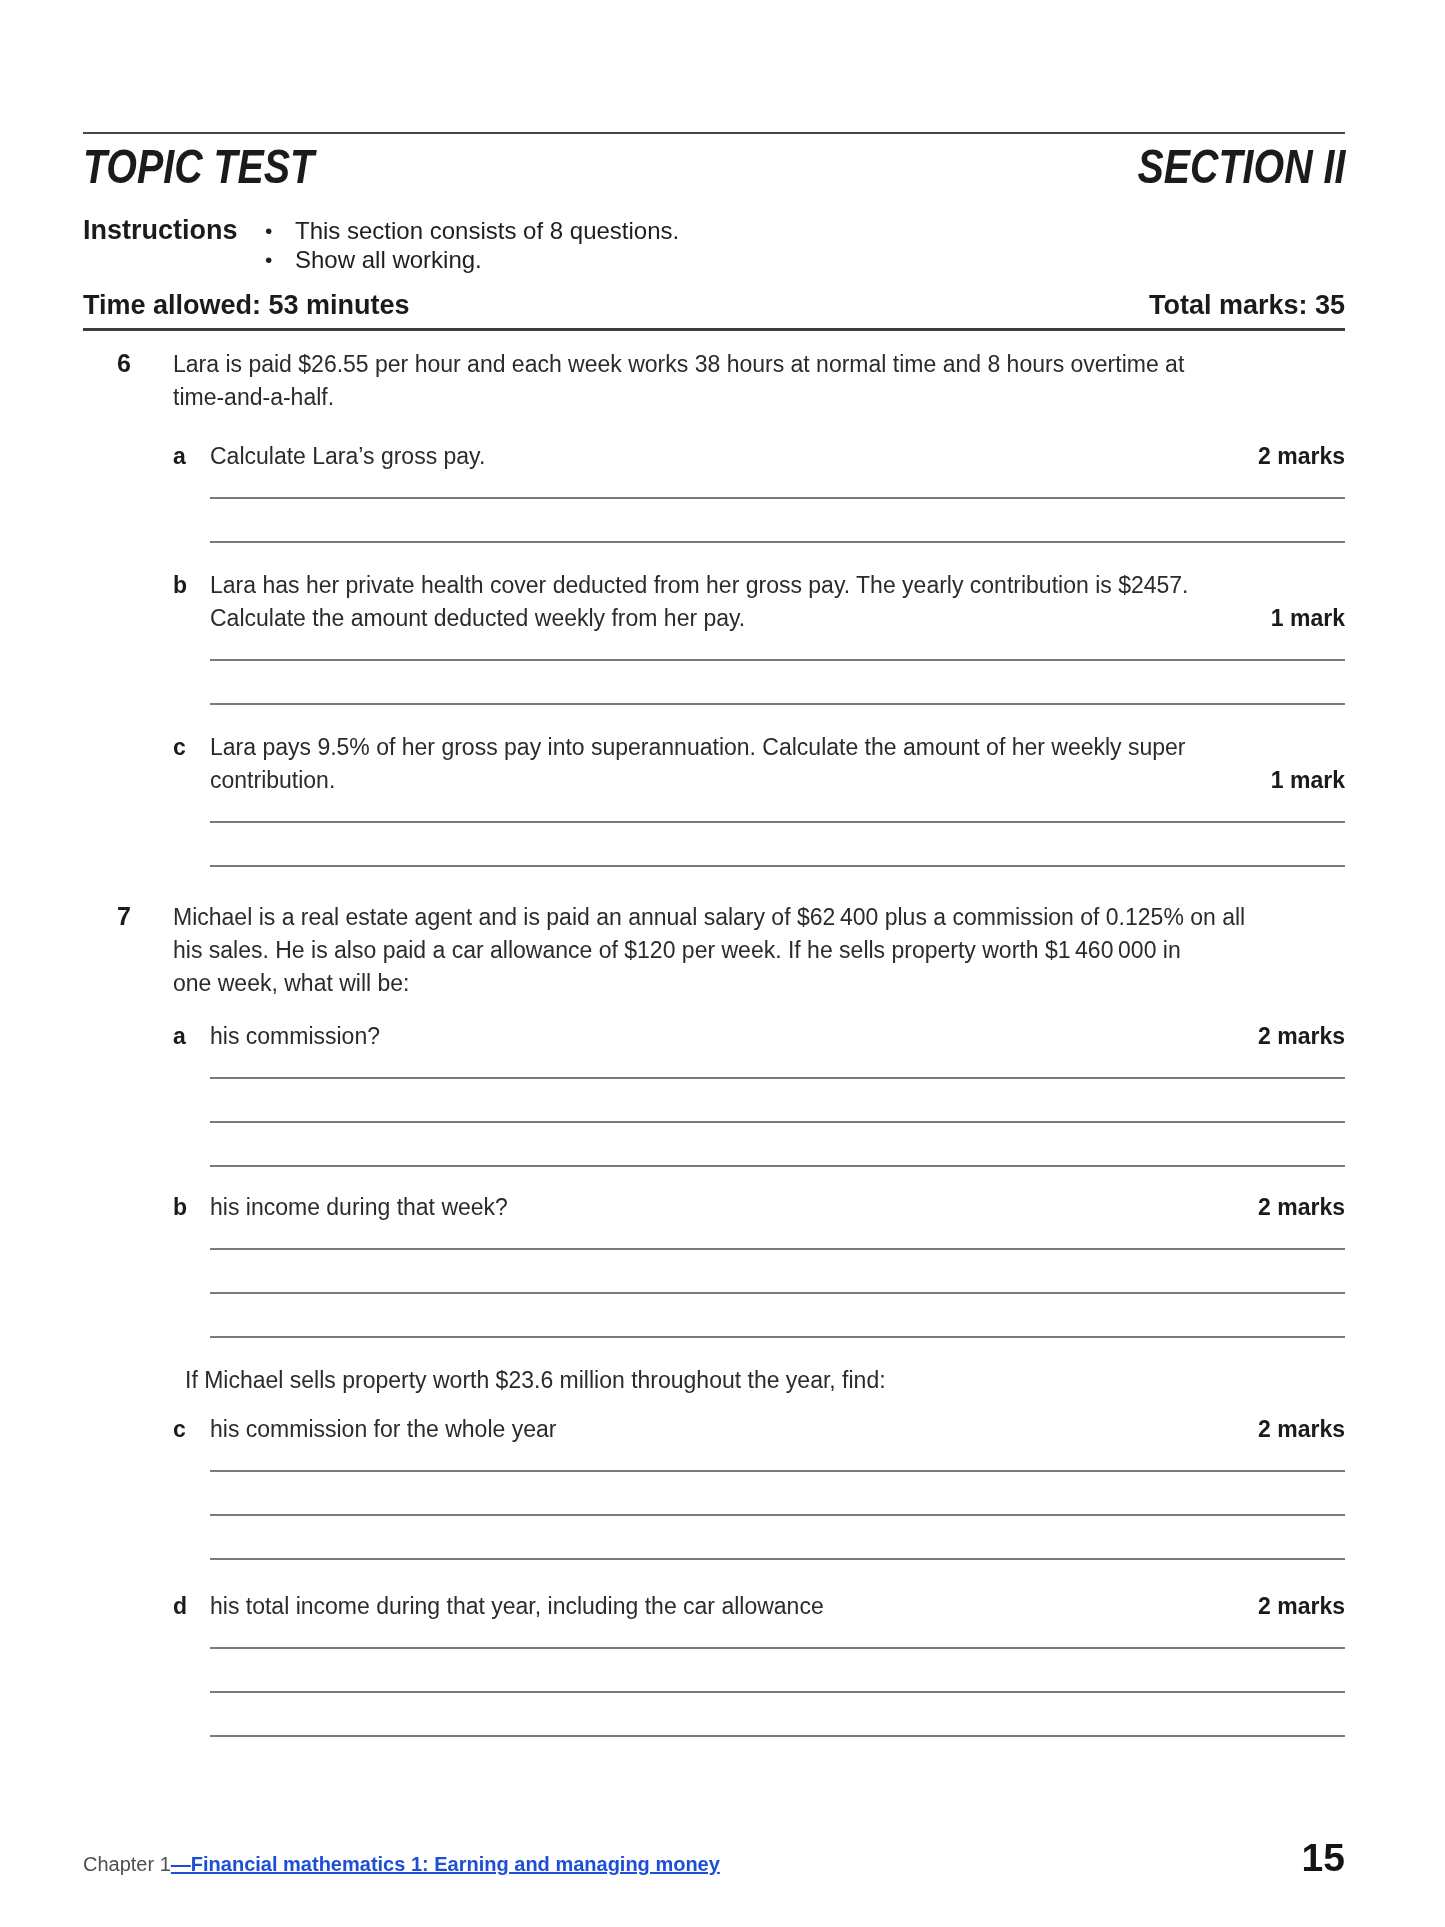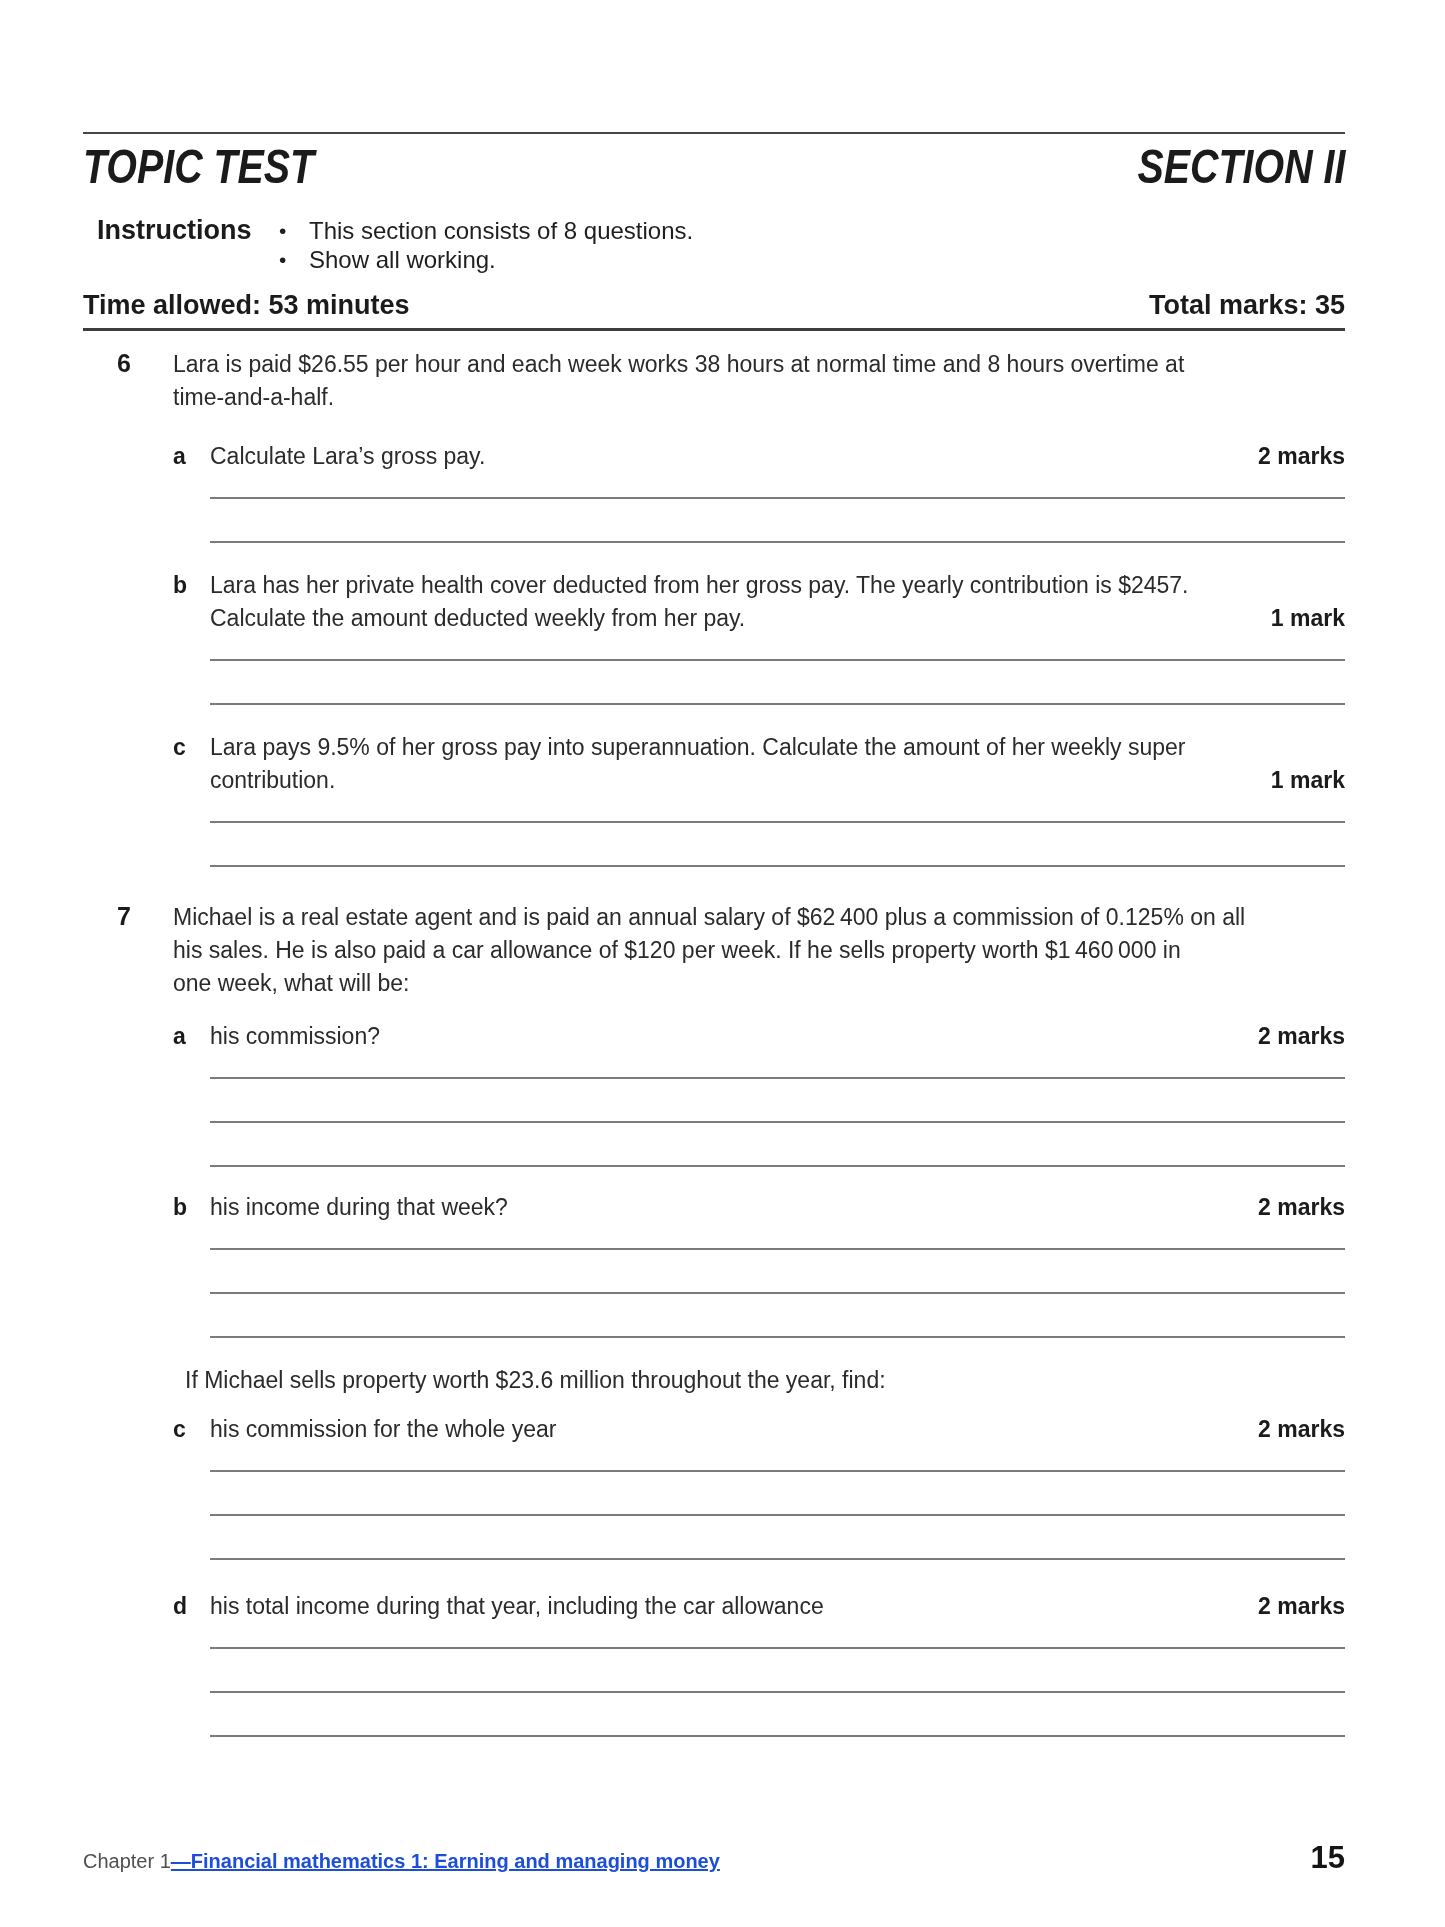--- a/index.html
+++ b/index.html
@@ -8,21 +8,21 @@
     font-family:"Liberation Sans",sans-serif;color:#222;overflow:hidden;
   }
   .content{position:absolute;left:83px;top:0;width:1262px;}
   .rule{background:#474747;}
   .rule-top{margin-top:132px;height:2px;}
   .rule-mid{margin-top:8px;height:3px;background:#3d3d3d;}
   .header-row{display:flex;justify-content:space-between;margin-top:10px;font-style:italic;}
   .page-heading{font-size:48px;line-height:46px;font-weight:bold;color:#1b1b1b;white-space:nowrap;}
   .heading-left{transform:scaleX(.82);transform-origin:0 50%;}
   .heading-right{transform:scaleX(.82);transform-origin:100% 50%;}
-  .instructions-row{display:flex;margin-top:26px;margin-left:14px;}
+  .instructions-row{display:flex;margin-top:26px;}
   .instr-label{font-size:27px;font-weight:bold;color:#1b1b1b;width:182px;flex:none;line-height:29px;}
   .instr-bullets{font-size:24px;color:#1f1f1f;}
   .bullet-row{display:flex;line-height:29px;}
   .bullet{width:30px;flex:none;font-size:21px;}
   .meta-row{display:flex;justify-content:space-between;margin-top:16px;font-size:27px;line-height:30px;font-weight:bold;color:#1b1b1b;}
   .question{position:relative;}
   .q6{margin-top:17px;}
   .q7{margin-top:34px;}
   .q-num{position:absolute;left:34px;top:1px;font-size:25px;font-weight:bold;color:#1b1b1b;}
   .q-body{margin-left:90px;font-size:23px;color:#2b2b2b;}
@@ -37,21 +37,21 @@
   .part-content{margin-left:37px;}
   .tline.last{display:flex;justify-content:space-between;gap:12px;}
   .marks{font-weight:bold;color:#1b1b1b;margin-left:20px;flex:none;}
   .ans-line{height:44px;border-bottom:2px solid #7b7b7b;box-sizing:border-box;}
   .ans-line:first-child{height:26px;}
   .interlude{margin-top:26px;margin-left:12px;}
   .footer{position:absolute;left:83px;top:1842px;width:1262px;display:flex;justify-content:space-between;align-items:baseline;}
   .chap{font-size:20px;line-height:26px;white-space:nowrap;}
   .chap-prefix{color:#4f4f4f;font-weight:normal;}
   .chap-title{color:#1d4ed8;font-weight:bold;text-decoration:underline;}
-  .page-num{font-size:31px;font-weight:bold;color:#141414;line-height:32px;text-align:right;}
+  .page-num{font-size:39px;font-weight:bold;color:#141414;line-height:32px;text-align:right;}
 </style>
 </head>
 <body>
 
 <div class="page">
   <div class="content">
 
     <div class="rule rule-top"></div>
 
     <div class="header-row">

